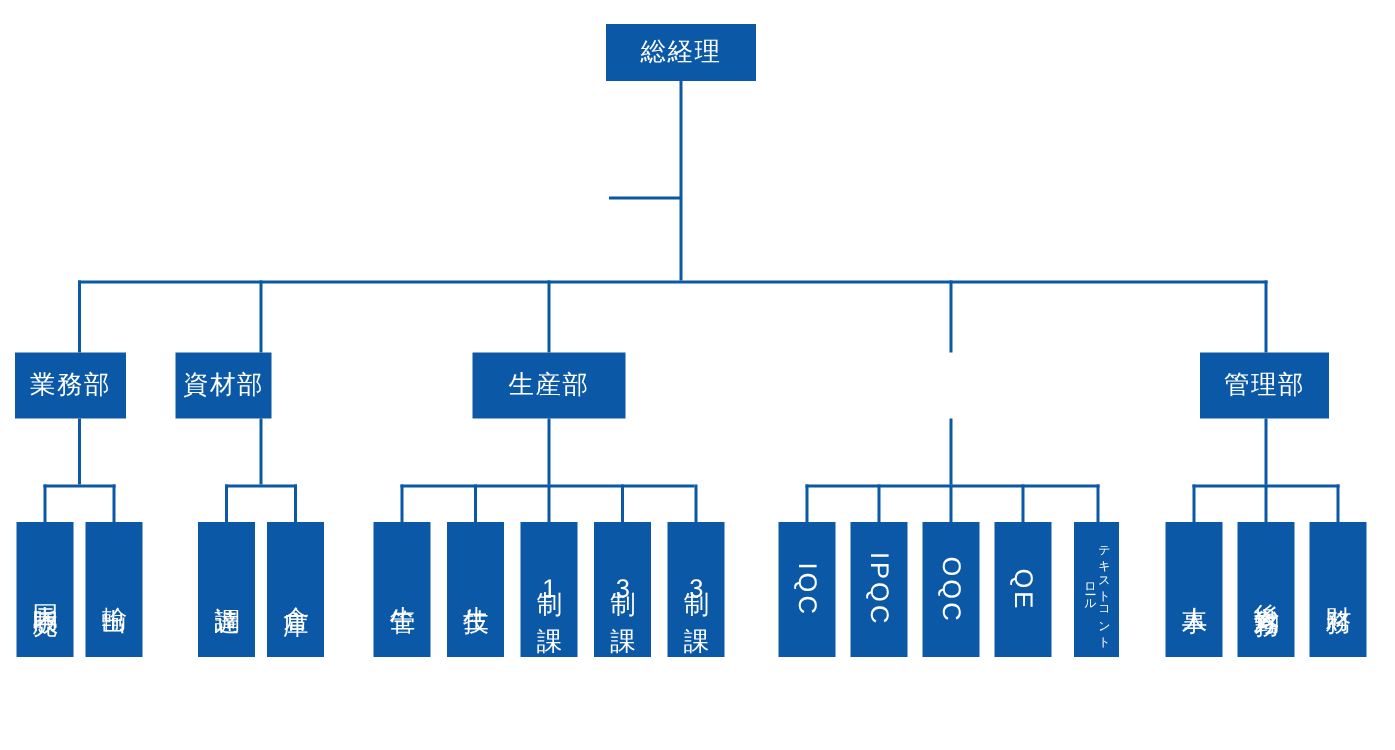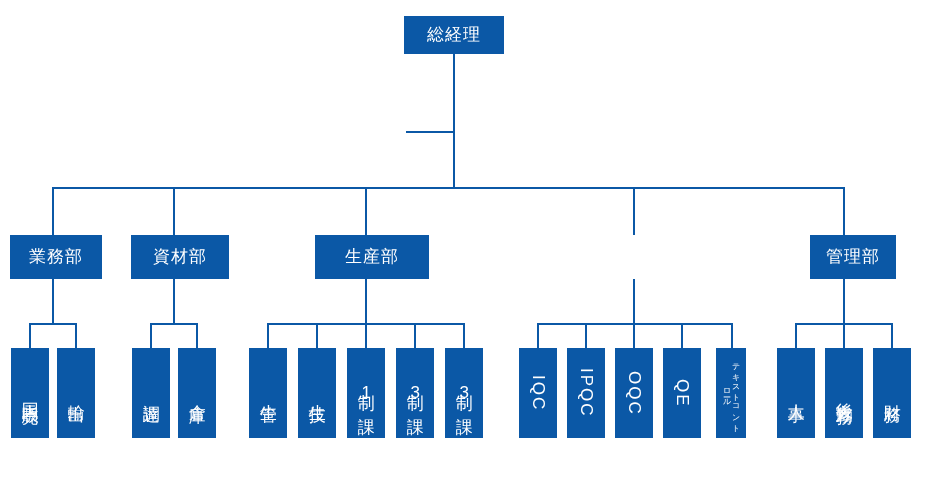--- a/index.html
+++ b/index.html
@@ -70,30 +70,30 @@
   <div class="line h" style="left:406px; top:131px; width:48px; height:2px;"></div>
 
   <div class="line h" style="left:52px; top:187px; width:793px; height:2px;"></div>
 
   <div class="line v" style="left:52px; top:187px; width:2px; height:48px;"></div>
   <div class="line v" style="left:173px; top:187px; width:2px; height:48px;"></div>
   <div class="line v" style="left:365px; top:187px; width:2px; height:48px;"></div>
   <div class="line v" style="left:633px; top:187px; width:2px; height:48px;"></div>
   <div class="line v" style="left:843px; top:187px; width:2px; height:48px;"></div>
 
-  <div class="node horiz" style="left:10px; top:235px; width:92px; height:44px;">
+  <div class="node horiz" style="left:10px; top:235px; width:74px; height:44px;">
     <span>業務部</span>
   </div>
-  <div class="node horiz" style="left:131px; top:235px; width:98px; height:44px;">
+  <div class="node horiz" style="left:117px; top:235px; width:64px; height:44px;">
     <span>資材部</span>
   </div>
-  <div class="node horiz" style="left:315px; top:235px; width:114px; height:44px;">
+  <div class="node horiz" style="left:315px; top:235px; width:102px; height:44px;">
     <span>生産部</span>
   </div>
-  <div class="node horiz" style="left:800px; top:235px; width:86px; height:44px;margin-left:10px;">
+  <div class="node horiz" style="left:800px; top:235px; width:86px; height:44px;">
     <span>管理部</span>
   </div>
 
   <div class="line v" style="left:52px; top:279px; width:2px; height:44px;"></div>
   <div class="line h" style="left:29px; top:323px; width:48px; height:2px;"></div>
   <div class="line v" style="left:29px; top:323px; width:2px; height:25px;"></div>
   <div class="line v" style="left:75px; top:323px; width:2px; height:25px;"></div>
 
   <div class="node vert" style="left:11px; top:348px; width:38px; height:90px;">
     <span>国内販売</span>

